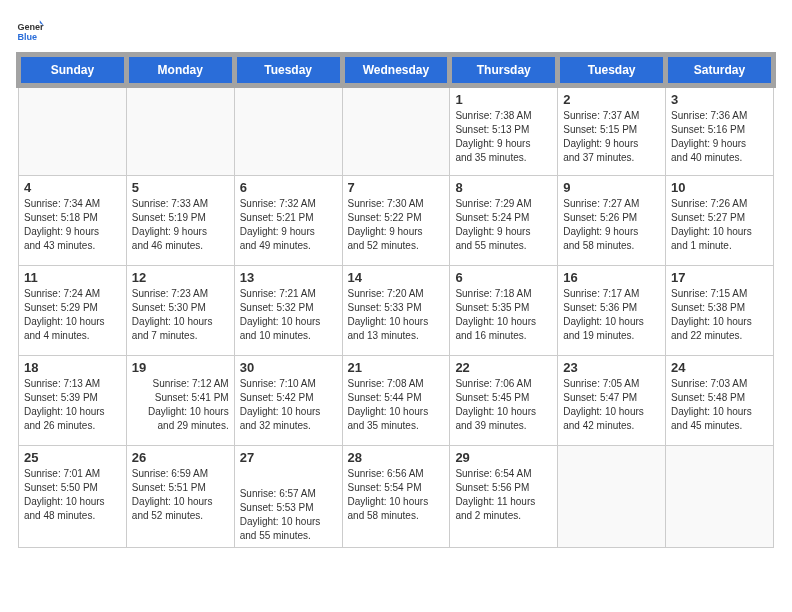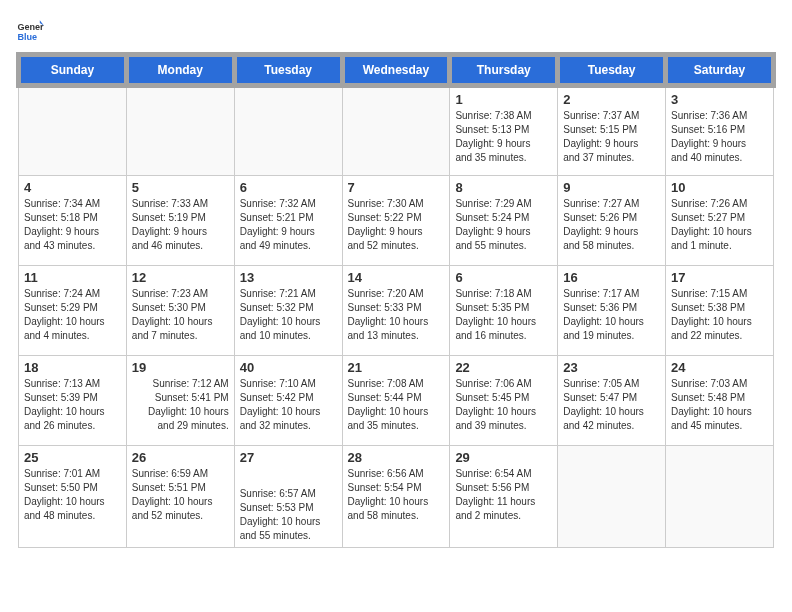--- a/index.html
+++ b/index.html
@@ -256,21 +256,21 @@
 and 26 minutes.</div>
         </td>
         <td>
           <span class="day-num">19</span>
           <div class="day-detail" style="white-space: pre-line; text-align: right;">Sunrise: 7:12 AM
 Sunset: 5:41 PM
 Daylight: 10 hours
 and 29 minutes.</div>
         </td>
         <td>
-          <span class="day-num">40</span>
+          <span class="day-num">30</span>
           <div class="day-detail" style="white-space: pre-line;">Sunrise: 7:10 AM
 Sunset: 5:42 PM
 Daylight: 10 hours
 and 32 minutes.</div>
         </td>
         <td>
           <span class="day-num">21</span>
           <div class="day-detail" style="white-space: pre-line;">Sunrise: 7:08 AM
 Sunset: 5:44 PM
 Daylight: 10 hours

